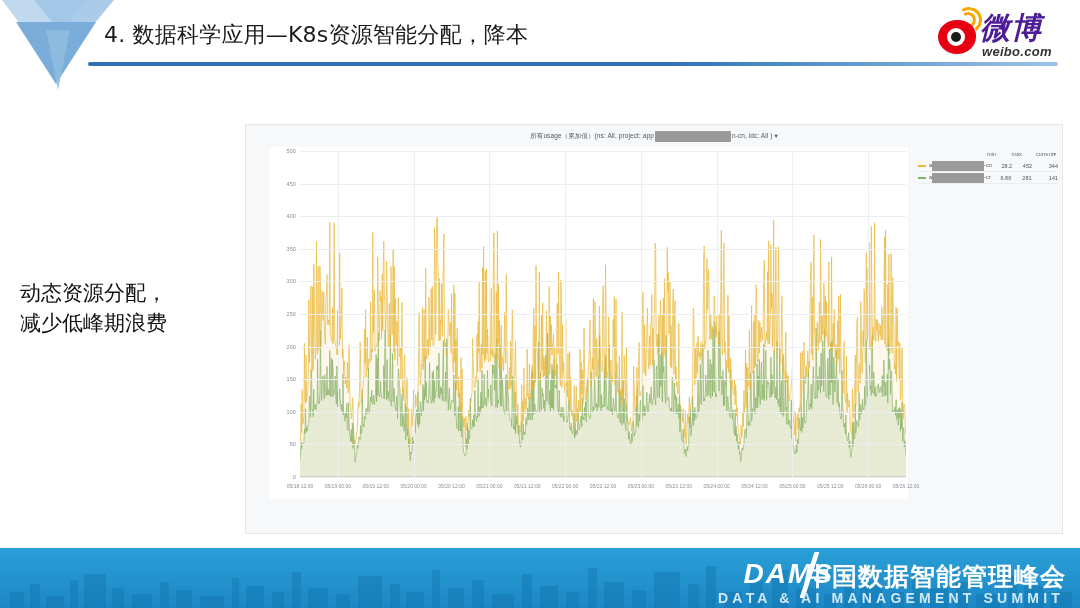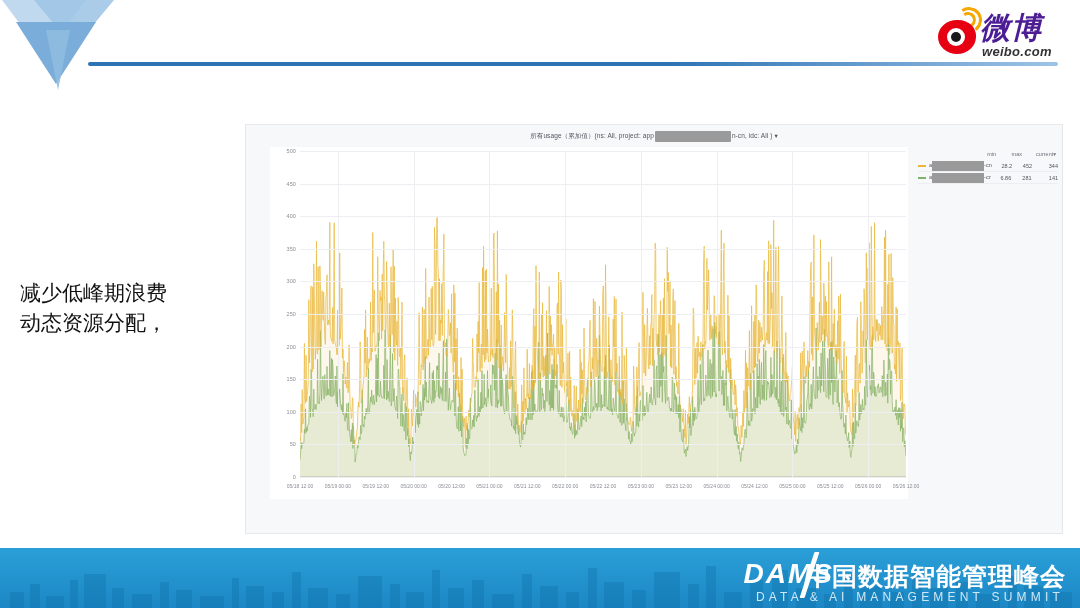--- a/index.html
+++ b/index.html
@@ -156,50 +156,51 @@
   .dams-slash {
     position:absolute; right:268px; top:4px; width:5px; height:46px;
     background:#fff; transform:skewX(-18deg); border-radius:1px;
   }
   .dams-cn {
     position:absolute; right:14px; top:12px; font-size:25px; font-weight:bold;
     color:#fff; font-family:"DejaVu Sans","Liberation Sans", sans-serif;
     letter-spacing:1px;
   }
   .dams-en {
-    position:absolute; right:16px; top:42px; font-size:12px; color:#cfe8f7;
-    letter-spacing:4.2px; font-weight:normal;
+    position:absolute; right:16px; top:42px; font-size:14px; color:#cfe8f7;
+    letter-spacing:4.2px; font-weight:bold;
   }
 </style>
 </head>
 <body>
 
 <div class="slide-header">
   <div class="logo-mark">
     <div class="logo-tri-a"></div>
     <div class="logo-tri-b"></div>
     <div class="logo-tri-c"></div>
     <div class="logo-tri-d"></div>
   </div>
 
+  <div class="slide-title">4. 数据科学应用—K8s资源智能分配，降本</div>
   <div class="title-rule"></div>
 
   <div class="weibo">
     <div class="weibo-arc arc1"></div>
     <div class="weibo-arc arc2"></div>
     <div class="weibo-dot"></div>
     <div class="weibo-eye"></div>
     <div class="weibo-cn">微博</div>
     <div class="weibo-com">weibo.com</div>
   </div>
 </div>
 
 <div class="caption">
+  <div>动态资源分配，</div>
   <div>减少低峰期浪费</div>
-  <div>动态资源分配，</div>
 </div>
 
 <div class="panel">
 
   <div class="panel-title">
     <span>所有usage（累加值）(ns: All, project: app</span><span class="redact title-redact"></span><span>n-cn, idc: All ) </span><span>▾</span>
   </div>
 
   <div class="plot">
     <div class="yaxis">

